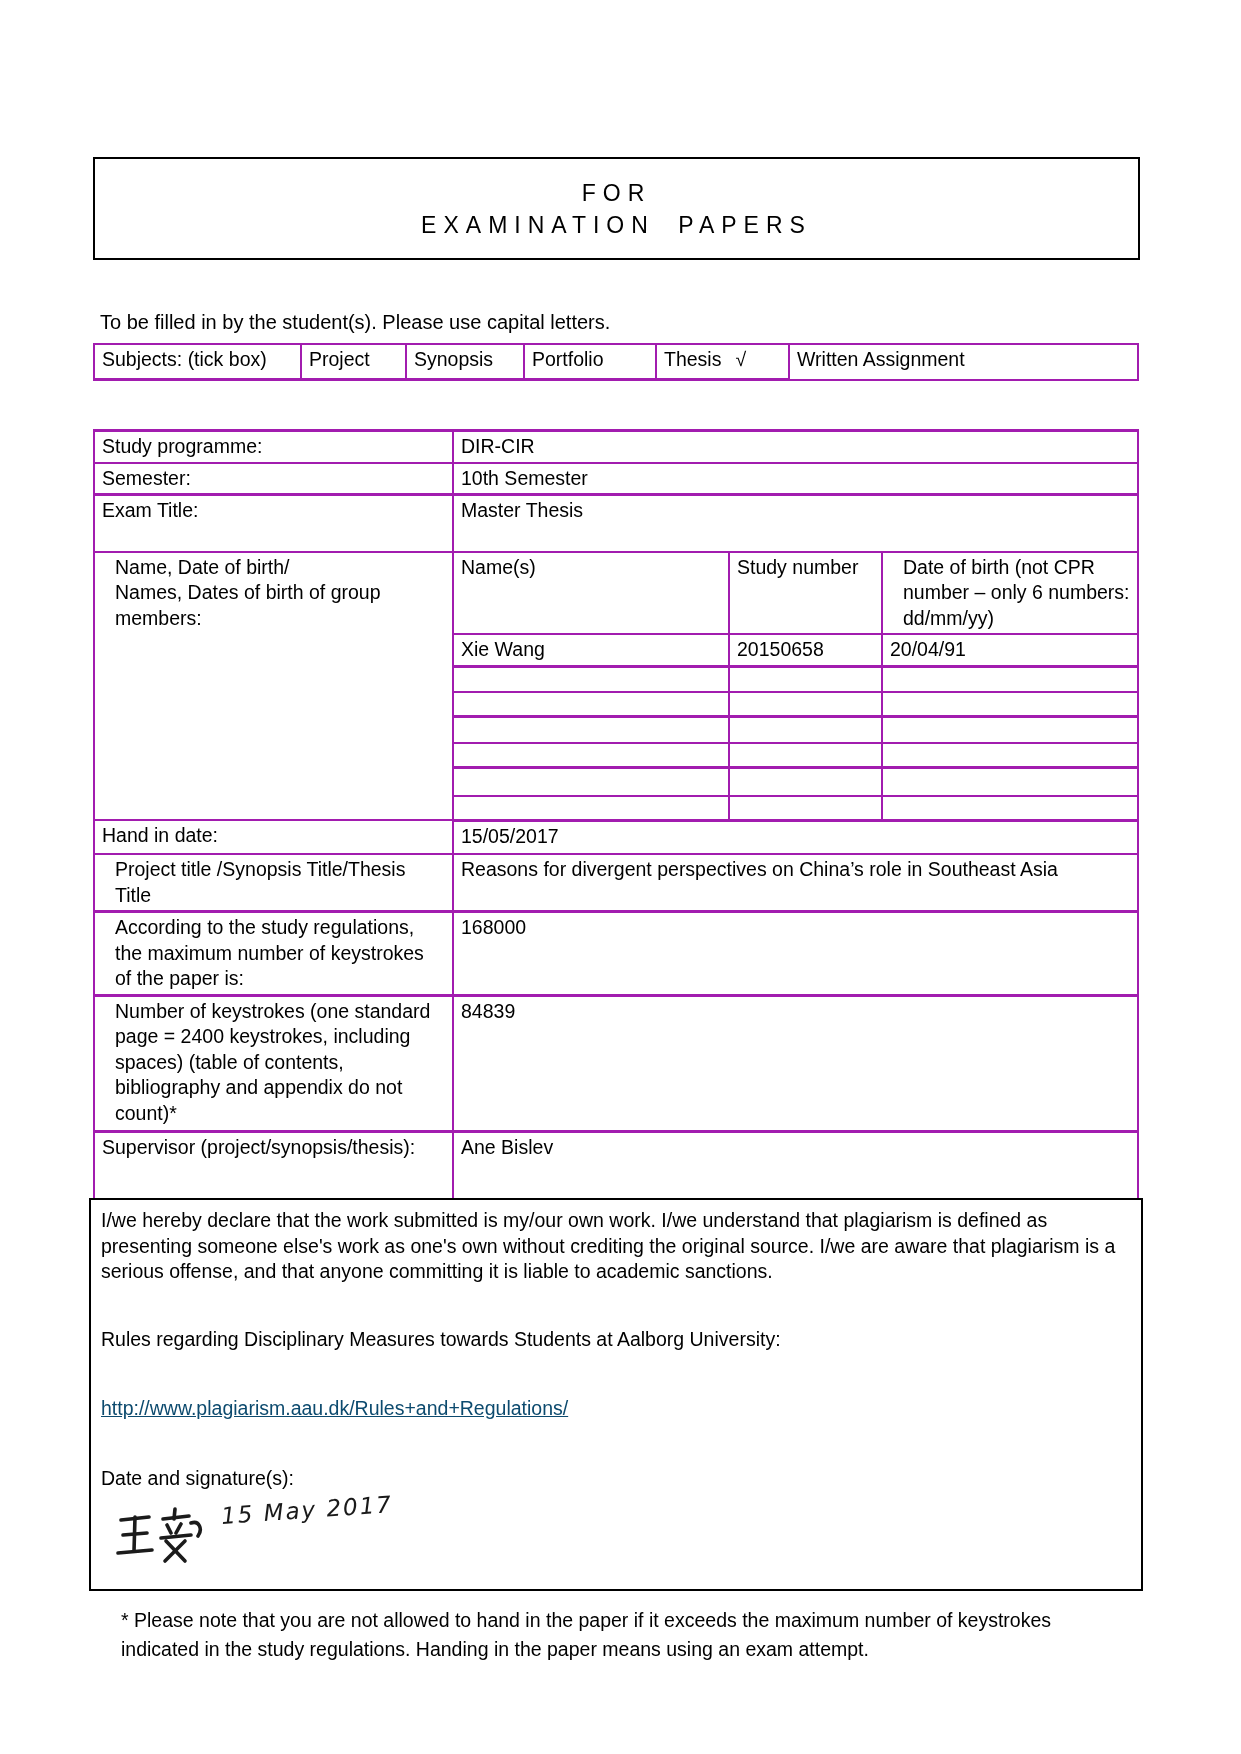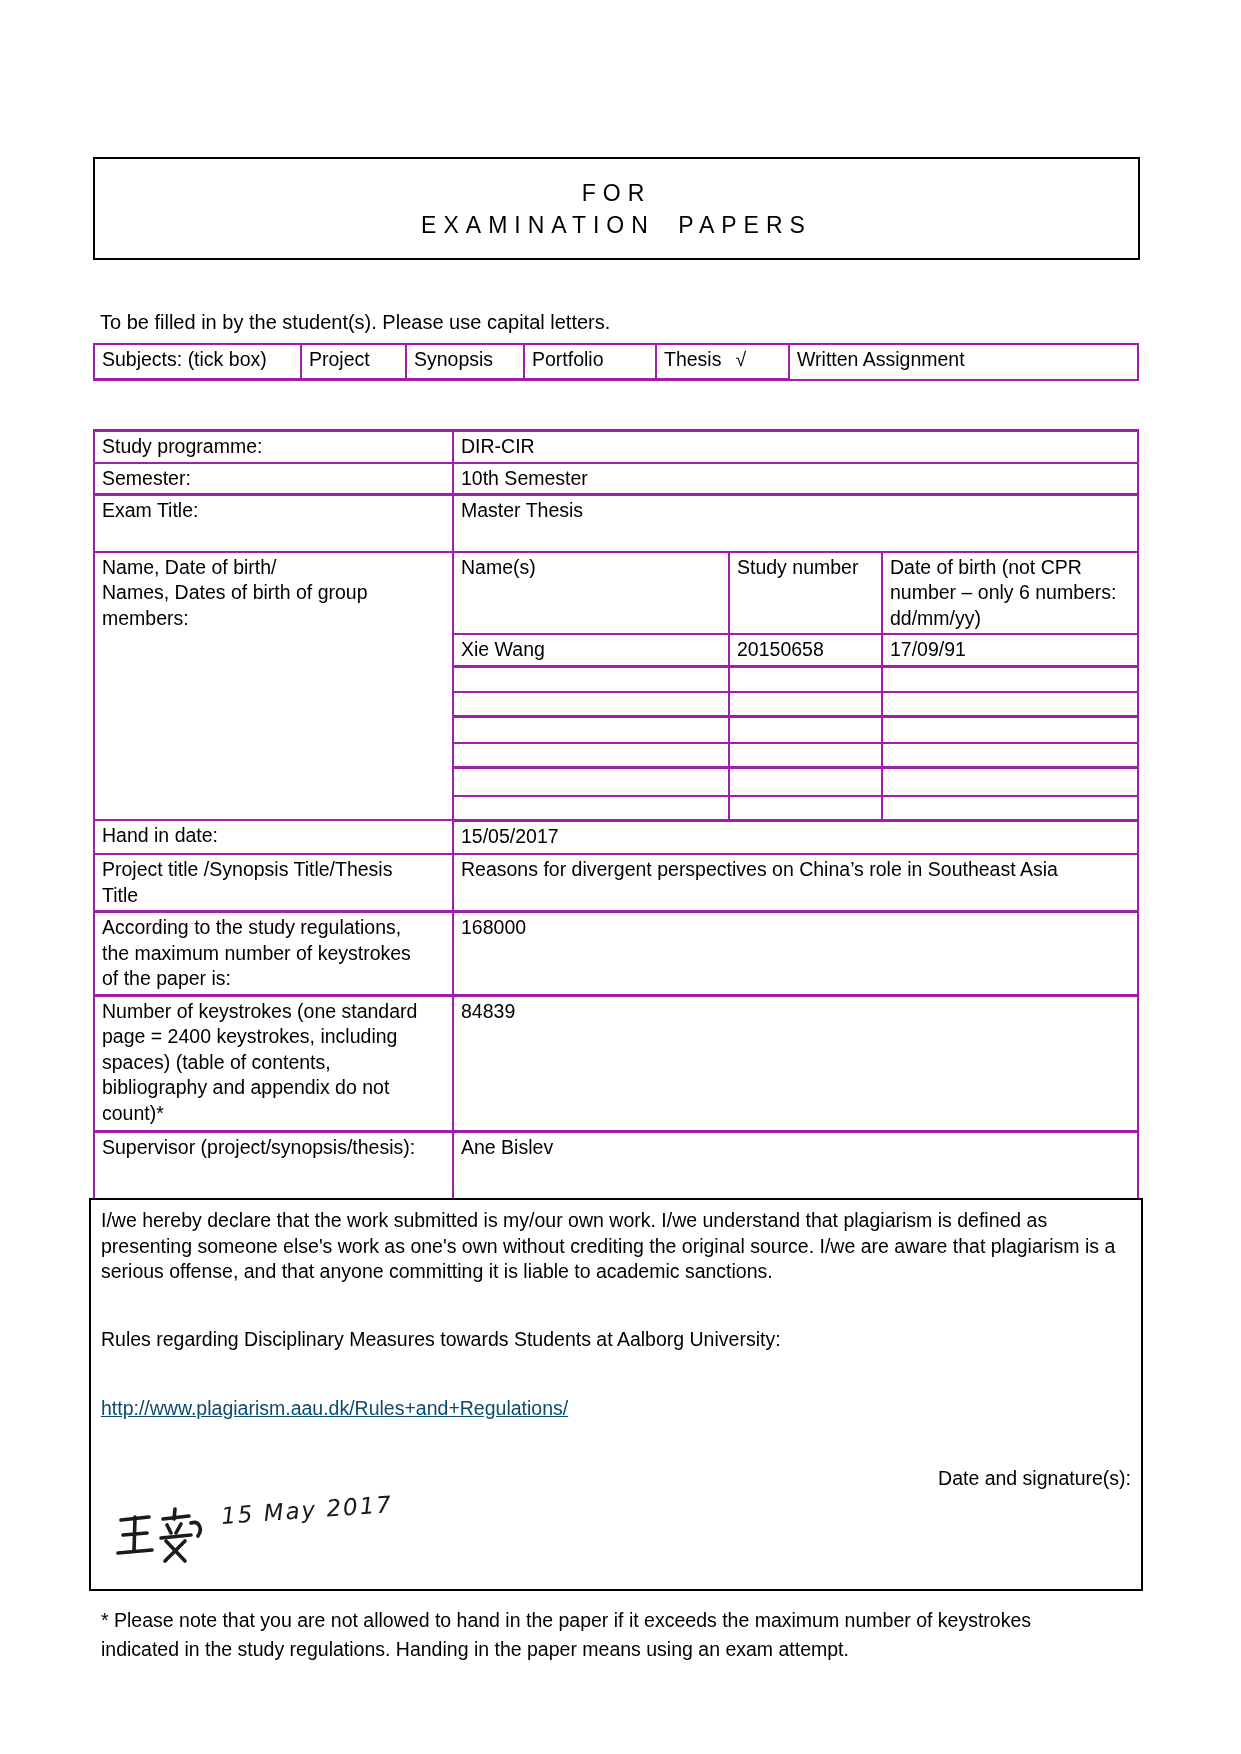--- a/index.html
+++ b/index.html
@@ -30,38 +30,38 @@
      overflow:hidden;}
   .subjects-table{margin-top:9px;width:1044px;}
   .subjects-table td{height:29px;border-bottom-width:3px;}
   .subjects-table td:last-child{border-bottom-width:2px;}
   .mark{display:inline-block;margin-left:14px;}
 
   
   .info-table{margin-top:48px;width:1044px;}
   .info-table tr:first-child td{border-top-width:3px;}
   tr.tb > td{border-bottom-width:3px;}
-  .prewrap{white-space:pre-line;}
+  .prewrap{white-space:pre-line;padding-left:20px;}
   .h-sp{height:29px;} .h-sem{height:25px;} .h-exam{height:57px;}
   .h-ghead{height:82px;} .h-stud{height:27px;padding-left:24px;}
   .h-e1{height:26px;} .h-e2{height:24px;} .h-e3{height:27px;}
   .h-e4{height:24px;} .h-e5{height:29px;} .h-e6{height:24px;}
   .h-hand{height:34px;} .h-proj{height:50px;} .h-max{height:81px;}
   .h-keys{height:136px;} .h-sup{height:68px;}
 
   
   .decl-box{
     margin-top:-2px;margin-left:-4px;width:1054px;box-sizing:border-box;
     border:2px solid #000;padding:8px 10px 6px 10px;
   }
   .decl-par{margin:0;line-height:25.5px;}
   .decl-rules{margin-top:42px;line-height:25.5px;}
   .decl-link-row{margin-top:44px;line-height:25.5px;}
   .decl-link{color:#0c4a6e;text-decoration:underline;}
-  .decl-sig-label{margin-top:44px;line-height:25.5px;text-align:right;}
+  .decl-sig-label{margin-top:44px;line-height:25.5px;}
   .sig-area{position:relative;height:92px;}
   .sig-scribble{position:absolute;left:14px;top:14px;}
   .sig-date{
     position:absolute;left:120px;top:6px;
     font-family:"DejaVu Sans",sans-serif;font-style:italic;font-size:23px;
     transform:rotate(-4deg);letter-spacing:2px;color:#1a1a1a;
   }
 
   .footnote{margin-top:15px;margin-left:8px;width:1010px;line-height:29px;}
 </style>
@@ -124,21 +124,21 @@
 members:</td>
       <td>Name(s)</td>
       <td>Study number</td>
       <td class="prewrap">Date of birth (not CPR
 number – only 6 numbers:
 dd/mm/yy)</td>
     </tr>
     <tr class="h-stud tb">
       <td>Xie Wang</td>
       <td>20150658</td>
-      <td>17/09/91</td>
+      <td>20/04/91</td>
     </tr>
     <tr class="h-e1">
           <td></td>
           <td></td>
           <td></td>
         </tr>
     <tr class="h-e2 tb">
           <td></td>
           <td></td>
           <td></td>

